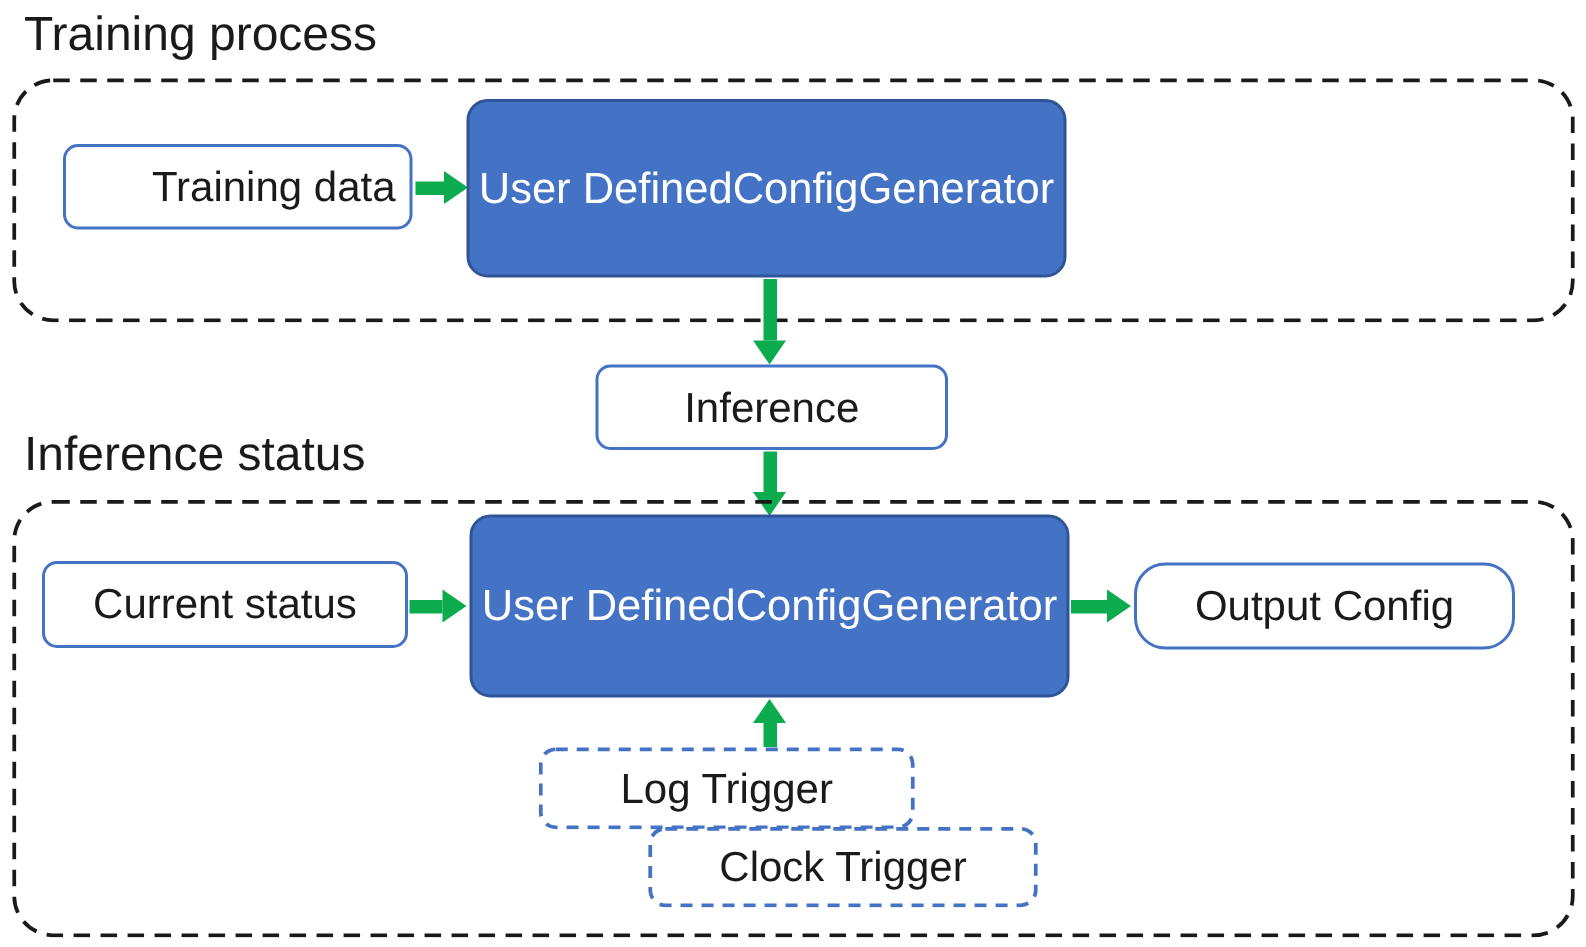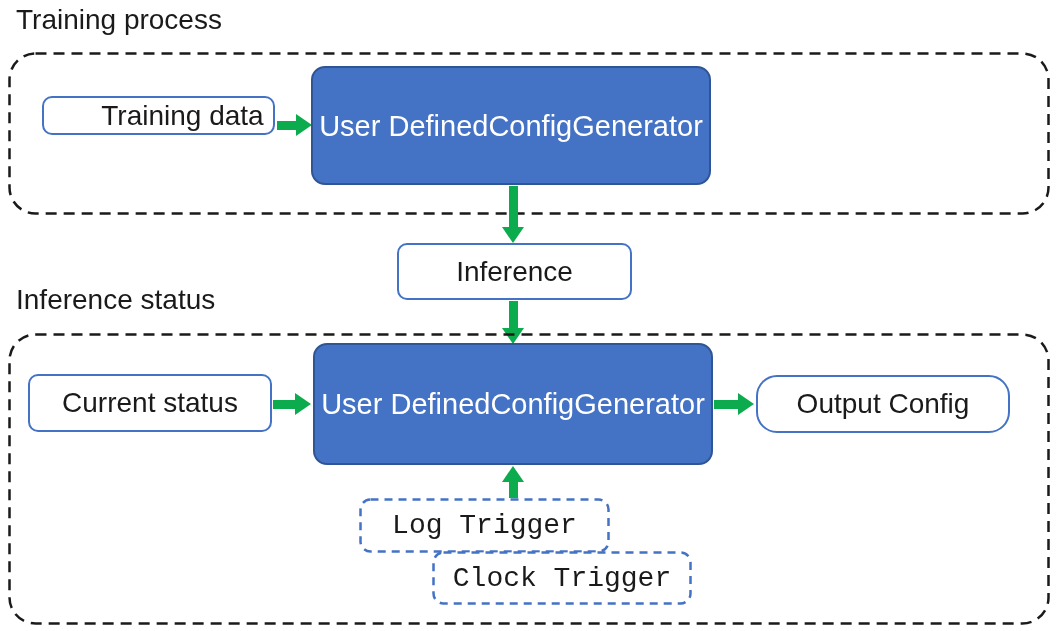--- a/index.html
+++ b/index.html
@@ -9,21 +9,21 @@
     --green:#0CAB4E;
     --ink:#1A1A1A;
   }
   *{box-sizing:border-box;margin:0;padding:0;}
   html,body{background:#fff;}
   body{font-family:"Liberation Sans",sans-serif;color:var(--ink);}
   .canvas{position:relative;width:1057px;height:631px;background:#fff;overflow:hidden;}
 
   .section-title{
     position:absolute;
-    font-size:28px;
+    font-size:32px;
     color:var(--ink);
     white-space:nowrap;
   }
 
   .dashed-frame{position:absolute;}
   .dashed-frame svg{display:block;}
 
   .node{
     position:absolute;
     display:flex;align-items:center;justify-content:center;
@@ -47,21 +47,21 @@
     line-height:38px;
     text-align:center;
   }
 
   .trigger{
     position:absolute;
     display:flex;align-items:center;justify-content:center;
     font-size:28px;color:var(--ink);white-space:nowrap;
   }
   .trigger svg{position:absolute;inset:0;}
-  .trigger .trigger-label{position:relative;font-family:Liberation Mono, monospace;}
+  .trigger .trigger-label{position:relative;}
 
   
   .arrow-r{position:absolute;display:flex;align-items:center;}
   .arrow-r .stem{flex:1;height:9px;background:var(--green);}
   .arrow-r .head{width:0;height:0;border-top:11px solid transparent;border-bottom:11px solid transparent;border-left:16px solid var(--green);}
 
   .arrow-d{position:absolute;display:flex;flex-direction:column;align-items:center;}
   .arrow-d .stem{flex:1;width:9px;background:var(--green);}
   .arrow-d .head{width:0;height:0;border-left:11px solid transparent;border-right:11px solid transparent;border-top:16px solid var(--green);}
 
@@ -75,21 +75,21 @@
 <div class="canvas">
 
   <div class="section-title" style="left:16px;top:4px;">Training process</div>
 
   <div class="dashed-frame" style="left:8px;top:52px;width:1042px;height:163px;">
     <svg width="1042" height="163" viewBox="0 0 1042 163">
       <rect x="1.5" y="1.5" width="1039" height="160" rx="26" fill="none" stroke="#1A1A1A" stroke-width="2.5" stroke-dasharray="11 7"></rect>
     </svg>
   </div>
 
-  <div class="node" style="left:42px;top:96px;width:233px;height:39px;padding-left:48px;">
+  <div class="node" style="left:42px;top:96px;width:233px;height:57px;padding-left:48px;">
     <span>Training data</span>
   </div>
 
   <div class="arrow-r" style="left:277px;top:114px;width:35px;height:22px;">
     <div class="stem"></div>
     <div class="head"></div>
   </div>
 
   <div class="blue-node" style="left:311px;top:66px;width:400px;height:119px;">
     <span>User Defined</span>

